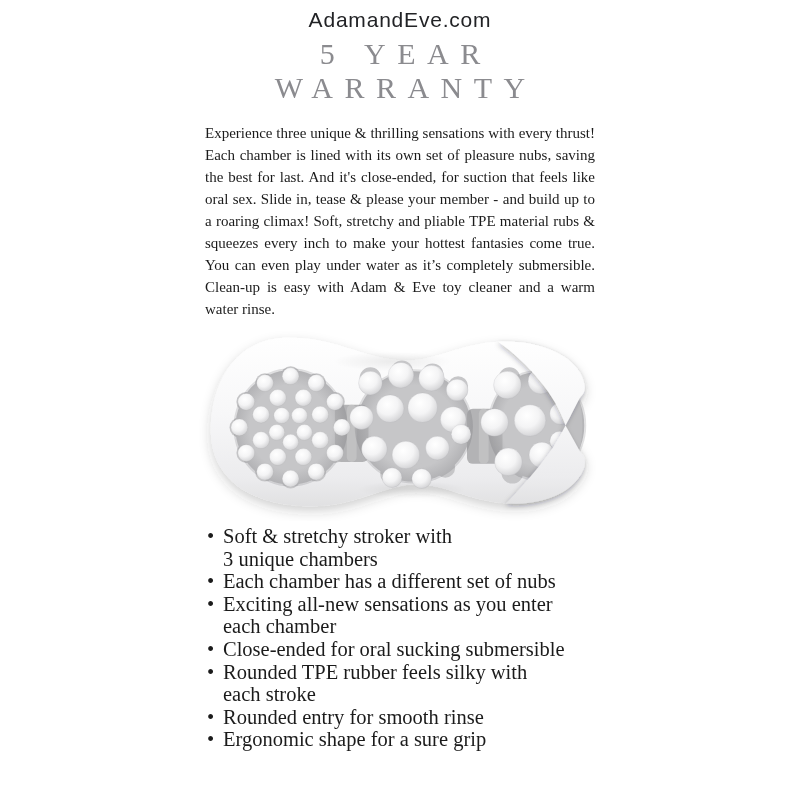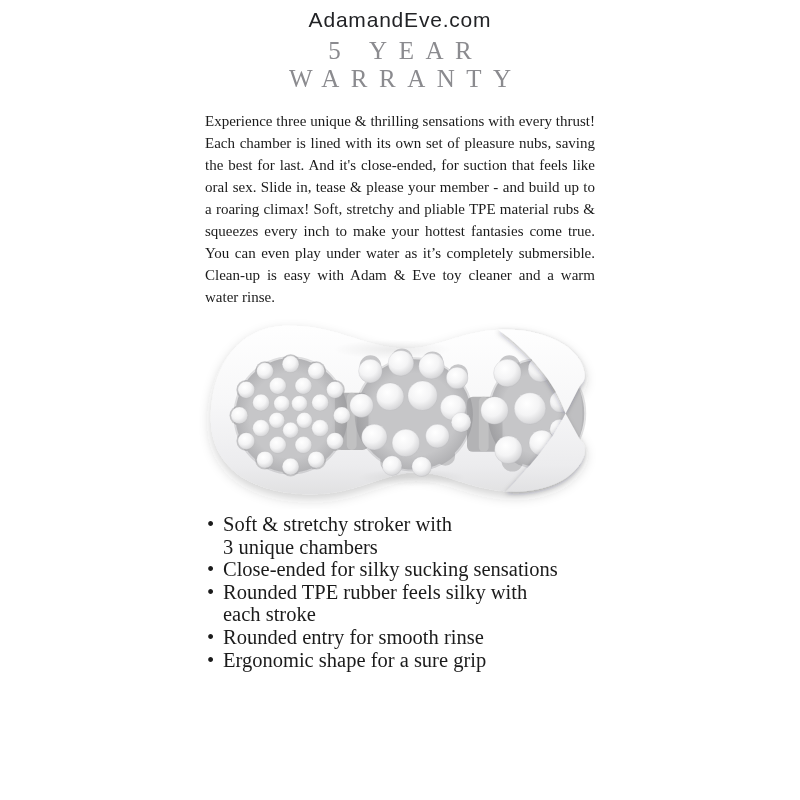--- a/index.html
+++ b/index.html
@@ -16,21 +16,21 @@
   .site {
     font-family:"Liberation Sans", sans-serif;
     font-size:21px;
     letter-spacing:0.8px;
     text-align:center;
     padding-top:8px;
     color:#222326;
   }
   .warranty {
     font-family:"Liberation Serif", serif;
-    font-size:25px;
+    font-size:30px;
     color:#8b8b8f;
     text-align:center;
     letter-spacing:11.5px;
     margin-right:-11.5px;
     margin-top:5px;
     font-weight:400;
   }
   .desc {
     margin:17px 0 0 0;
     font-size:15px;
@@ -212,21 +212,24 @@
           <path filter="url(#flapsh)" d="M 306,18 C 348,16 382,32 391,54 C 395,64 394,70 389,74 L 374,103 C 364,72 336,40 306,18 Z"></path>
           <path filter="url(#flapsh)" d="M 374,103 L 389,130 C 394,135 395,141 392,148 C 382,172 348,185 314,182 C 336,158 360,133 374,103 Z"></path>
         </g>
       </svg>
     </figure>
 
     <ul class="features">
 
     <li><span class="bullet">•</span><span>Soft &amp; stretchy stroker with
 3 unique chambers</span></li>
-        <li><span class="bullet">•</span><span>Close-ended for silky sucking sensations</span></li>
+        <li><span class="bullet">•</span><span>Each chamber has a different set of nubs</span></li>
+        <li><span class="bullet">•</span><span>Exciting all-new sensations as you enter
+each chamber</span></li>
+        <li><span class="bullet">•</span><span>Close-ended for oral sucking submersible</span></li>
         <li><span class="bullet">•</span><span>Rounded TPE rubber feels silky with
 each stroke</span></li>
         <li><span class="bullet">•</span><span>Rounded entry for smooth rinse</span></li>
         <li><span class="bullet">•</span><span>Ergonomic shape for a sure grip</span></li>
       </ul>
 
   </div>
 </div>
 
 </body></html>

